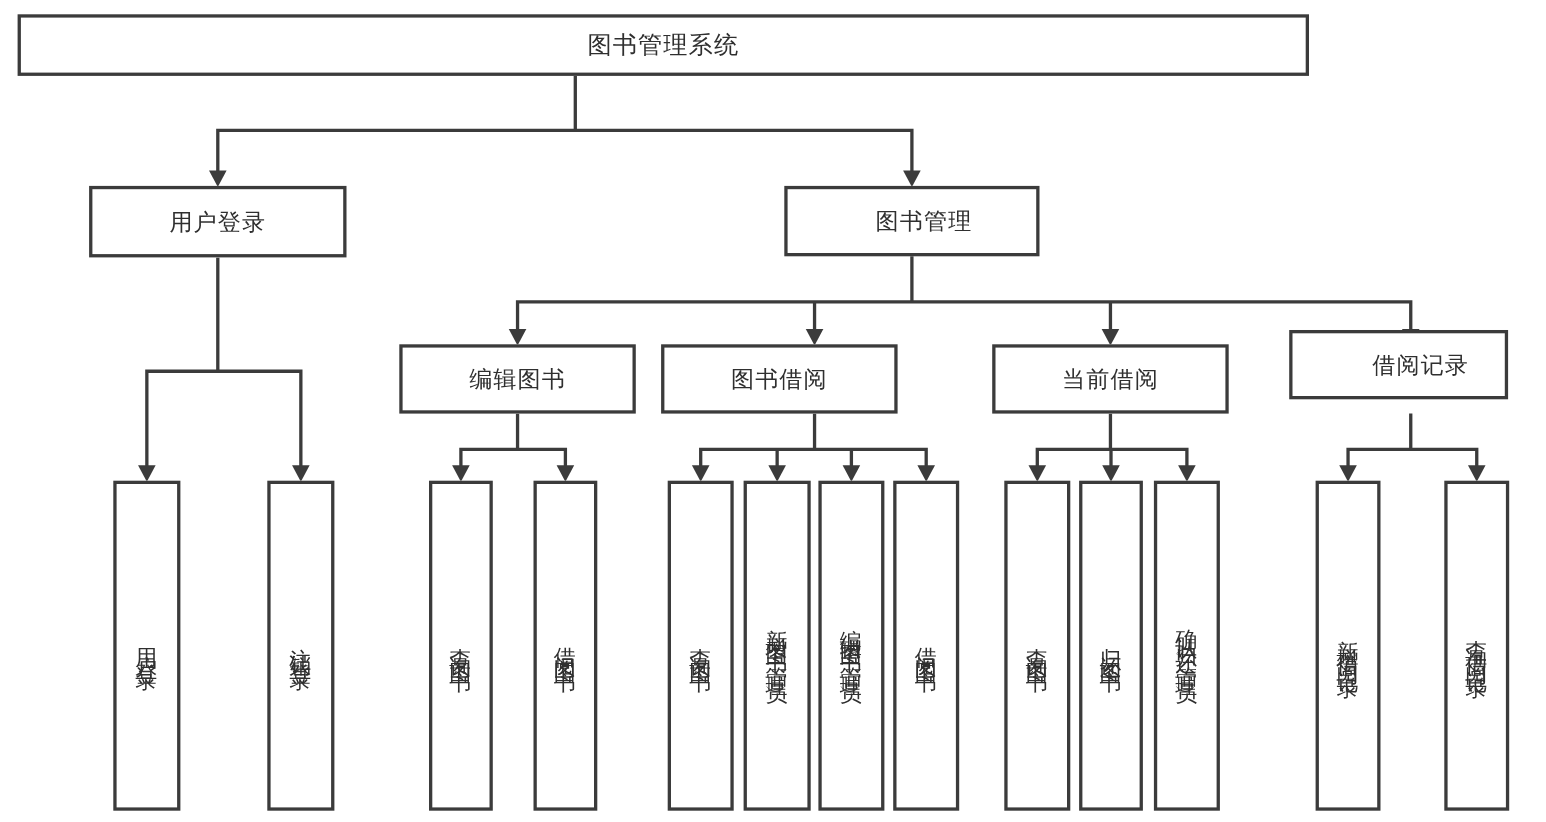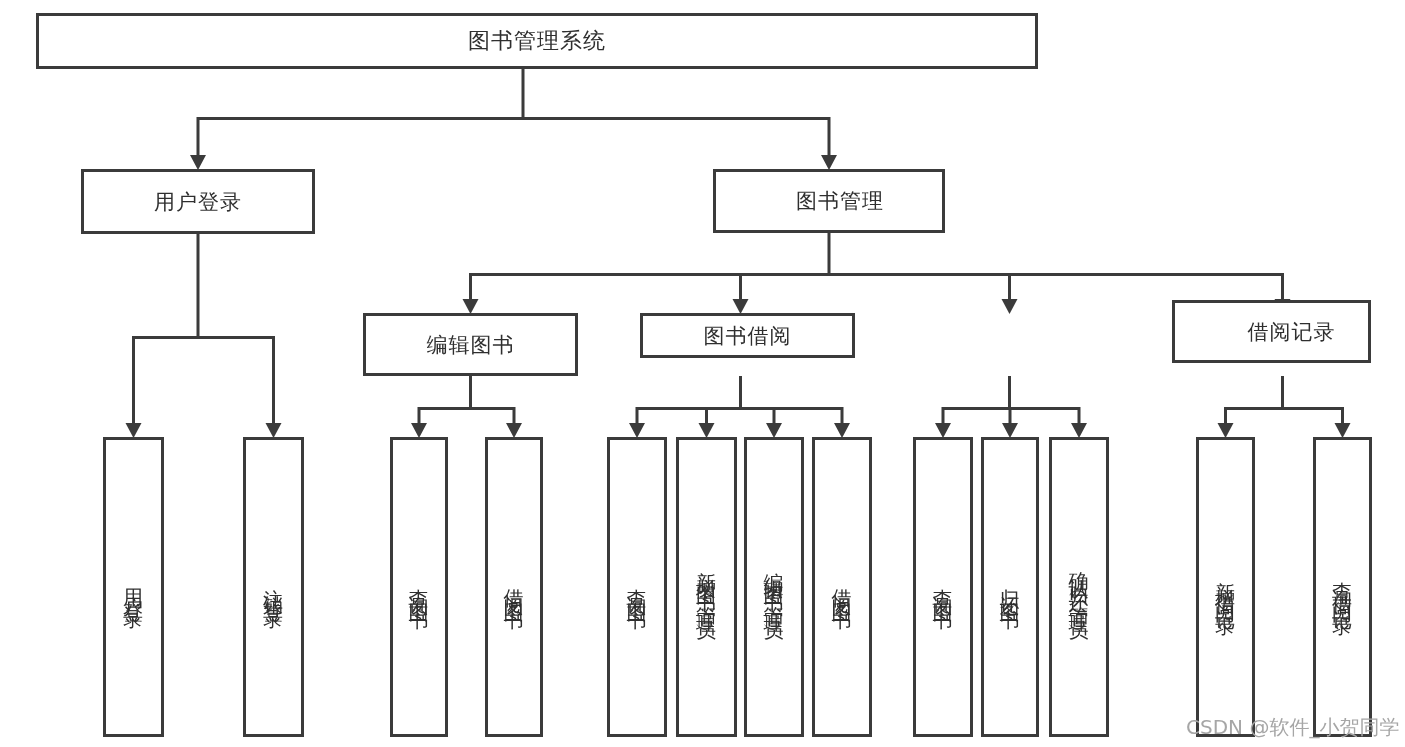--- a/index.html
+++ b/index.html
@@ -125,36 +125,39 @@
       <polygon points="1071,423 1087,423 1079,438"></polygon>
     </g>
 
     <g>
       <path d="M1282.5 376 V408.5 M1224 408.5 H1344 M1225.5 408.5 V425 M1342.5 408.5 V425"></path>
       <polygon points="1217.5,423 1233.5,423 1225.5,438"></polygon>
       <polygon points="1334.5,423 1350.5,423 1342.5,438"></polygon>
     </g>
   </svg>
 
-  <div class="node root-box" style="left:36px;top:13px;width:1002px;height:56px;">
+  <div class="node root-box" style="left:16px;top:13px;width:1174px;height:56px;">
     <span class="hlabel">图书管理系统</span>
   </div>
 
   <div class="node" style="left:81px;top:169px;width:234px;height:65px;">
     <span class="hlabel">用户登录</span>
   </div>
   <div class="node" style="left:713px;top:169px;width:232px;height:64px;padding-left:22px;">
     <span class="hlabel">图书管理</span>
   </div>
 
   <div class="node" style="left:363px;top:313px;width:215px;height:63px;">
     <span class="hlabel">编辑图书</span>
   </div>
-  <div class="node" style="left:640px;top:313px;width:215px;height:45px;">
+  <div class="node" style="left:601px;top:313px;width:215px;height:63px;">
     <span class="hlabel">图书借阅</span>
+  </div>
+  <div class="node" style="left:902px;top:313px;width:215px;height:63px;">
+    <span class="hlabel">当前借阅</span>
   </div>
   <div class="node" style="left:1172px;top:300px;width:199px;height:63px;padding-left:40px;">
     <span class="hlabel">借阅记录</span>
   </div>
 
   <div class="leaf" style="left:103px;width:61px;">
     <span class="vlabel">用户登录</span>
   </div>
   <div class="leaf" style="left:243px;width:61px;">
     <span class="vlabel">注销登录</span>
@@ -186,15 +189,14 @@
   <div class="leaf" style="left:1049px;width:60px;">
     <span class="vlabel">确认归还（管理员）</span>
   </div>
   <div class="leaf" style="left:1196px;width:59px;">
     <span class="vlabel">新增借阅记录</span>
   </div>
   <div class="leaf" style="left:1313px;width:59px;">
     <span class="vlabel">查询借阅记录</span>
   </div>
 
-  <div class="watermark">CSDN @软件_小贺同学</div>
 
 </div>
 
 </body></html>

